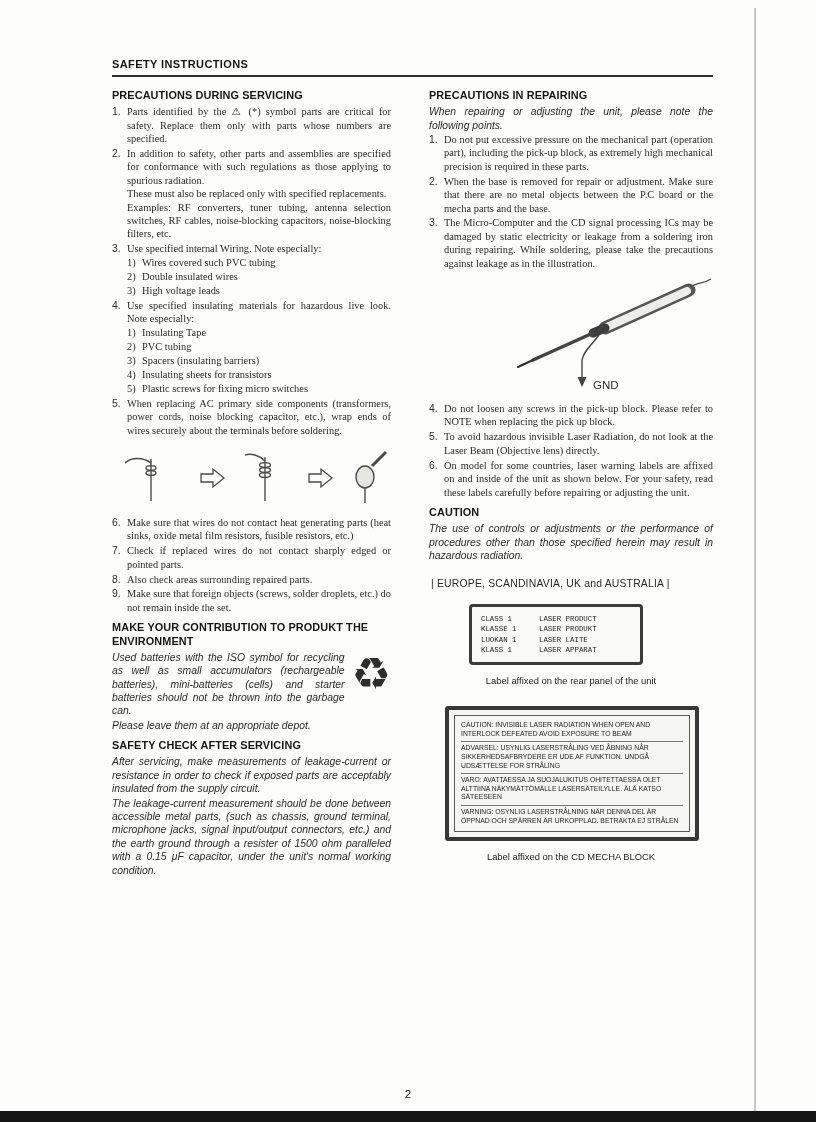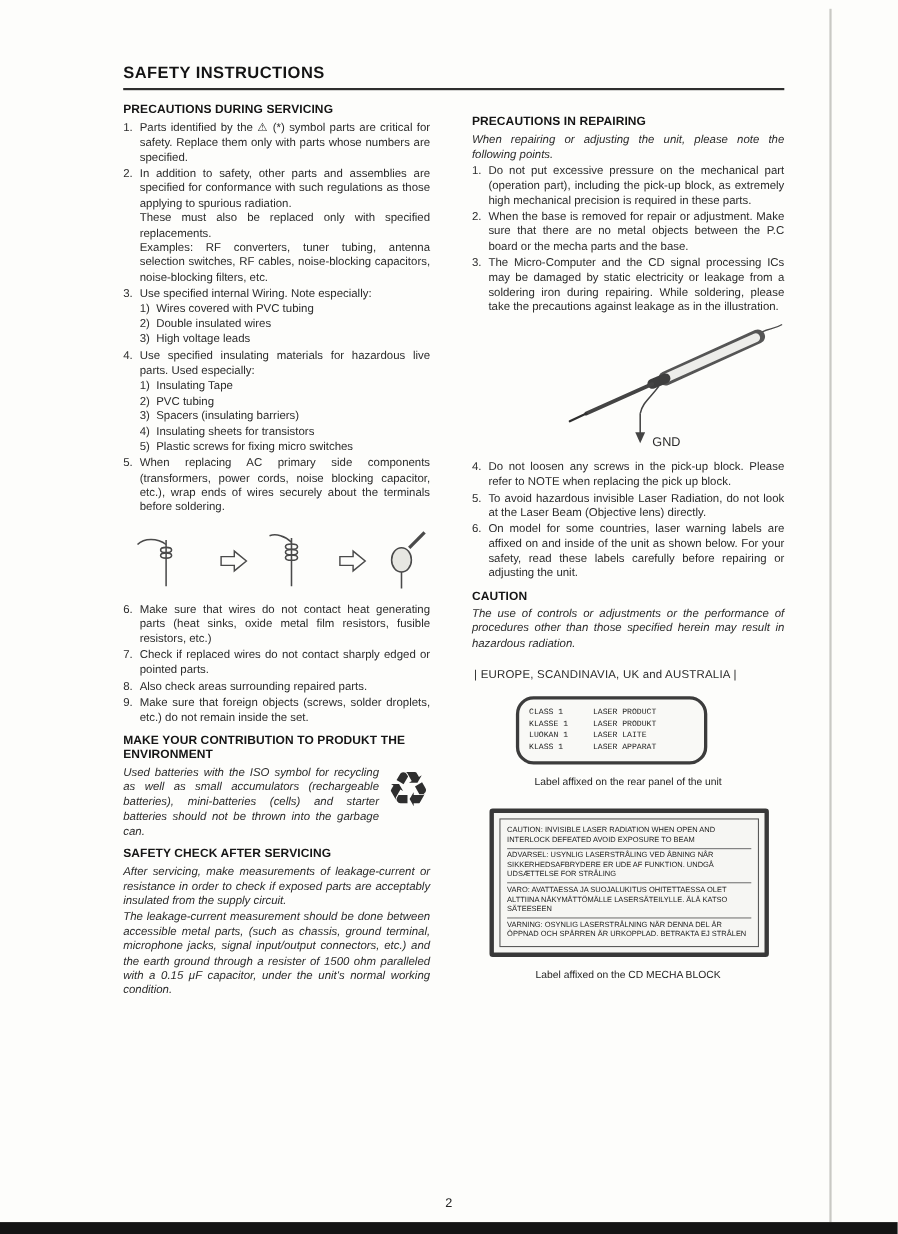--- a/index.html
+++ b/index.html
@@ -6,40 +6,40 @@
   body {
     width:816px; height:1122px;
     background:#fdfdfb;
     font-family:"Liberation Sans", sans-serif;
     color:#2b2b2b;
     position:relative;
     overflow:hidden;
   }
   .content { position:absolute; left:112px; top:58px; width:601px; }
   .doc-title {
-    font-size:15px; font-weight:bold; color:#141414; letter-spacing:0.4px;
+    font-size:11px; font-weight:bold; color:#141414; letter-spacing:0.4px;
     padding-bottom:5px; border-bottom:2.5px solid #2e2e2e; margin-bottom:11px;
   }
-  .cols { display:flex; gap:38px;align-items:flex-end; }
+  .cols { display:flex; gap:38px; }
   .col { width:288px; font-size:10.4px; line-height:13.4px; }
   .h { font-weight:bold; font-size:10.9px; line-height:13.2px; margin:7px 0 3px; color:#151515; letter-spacing:0.1px; }
   .h.first { margin-top:1px; }
   .item { display:flex; margin-bottom:1.5px; }
   .num { flex:none; width:15px; }
-  .txt { flex:1; text-align:justify; }
+  .txt { flex:1; text-align:justify;font-family:Liberation Serif, serif; }
   .sub { display:flex; margin-top:0.5px; }
   .snum { flex:none; width:15px; }
   .para { text-align:justify; margin:0 0 1px;font-style:italic; }
   .figure { display:flex; justify-content:center; margin:10px 0 9px; }
   .figure2 { margin:6px 0 6px 4px; }
   .recycle { float:right; font-size:44px; line-height:46px; margin:0 0 2px 7px; color:#2e2e2e; }
   .region { margin:15px 0 13px 2px; letter-spacing:0.2px; }
   .lbox1 {
     width:150px; margin:2px 0 2px 40px;
-    border:3px solid #3c3c3c; border-radius:16px; background:#f9f9f6;
+    border:3px solid #3c3c3c; border-radius:4px; background:#f9f9f6;
     padding:7px 9px;
     font-family:"Liberation Mono", monospace;
     font-size:7.4px; line-height:10.4px; color:#1e1e1e;
   }
   .lrow { display:flex; }
   .lc1 { width:58px; flex:none; }
   .caption { text-align:center; font-size:9.4px; margin:9px 0 16px; color:#242424; }
   .lbox2 {
     width:236px; margin:18px 0 2px 16px;
     border:4px solid #383838; border-radius:3px; background:#f6f6f3; padding:5px;
@@ -75,37 +75,37 @@
           <div>Examples: RF converters, tuner tubing, antenna selection switches, RF cables, noise-blocking capacitors, noise-blocking filters, etc.</div>
         </div>
       </div>
 
       <div class="item">
         <span class="num">3.</span>
         <div class="txt">
           <div>Use specified internal Wiring. Note especially:</div>
           <div class="sub">
               <span class="snum">1)</span>
-              <span>Wires covered with PVC tubing</span>
+              <span>Wires covered such PVC tubing</span>
             </div>
           <div class="sub">
               <span class="snum">2)</span>
               <span>Double insulated wires</span>
             </div>
           <div class="sub">
               <span class="snum">3)</span>
               <span>High voltage leads</span>
             </div>
         </div>
       </div>
 
       <div class="item">
         <span class="num">4.</span>
         <div class="txt">
-          <div>Use specified insulating materials for hazardous live parts. Used especially:</div>
+          <div>Use specified insulating materials for hazardous live look. Note especially:</div>
           <div class="sub">
               <span class="snum">1)</span>
               <span>Insulating Tape</span>
             </div>
           <div class="sub">
               <span class="snum">2)</span>
               <span>PVC tubing</span>
             </div>
           <div class="sub">
               <span class="snum">3)</span>
@@ -166,20 +166,21 @@
       </div>
       <div class="item">
         <span class="num">9.</span>
         <div class="txt">Make sure that foreign objects (screws, solder droplets, etc.) do not remain inside the set.</div>
       </div>
 
       <div class="h">MAKE YOUR CONTRIBUTION TO PRODUKT THE ENVIRONMENT</div>
       <div>
         <span class="recycle">♻</span>
         <div class="para">Used batteries with the ISO symbol for recycling as well as small accumulators (rechargeable batteries), mini-batteries (cells) and starter batteries should not be thrown into the garbage can.</div>
+        <div class="para">Please leave them at an appropriate depot.</div>
       </div>
 
       <div class="h">SAFETY CHECK AFTER SERVICING</div>
       <div class="para">After servicing, make measurements of leakage-current or resistance in order to check if exposed parts are acceptably insulated from the supply circuit.</div>
       <div class="para">The leakage-current measurement should be done between accessible metal parts, (such as chassis, ground terminal, microphone jacks, signal input/output connectors, etc.) and the earth ground through a resister of 1500 ohm paralleled with a 0.15 μF capacitor, under the unit's normal working condition.</div>
     </div>
 
     <div class="col">
       <div class="h first">PRECAUTIONS IN REPAIRING</div>
       <div class="para">When repairing or adjusting the unit, please note the following points.</div>

